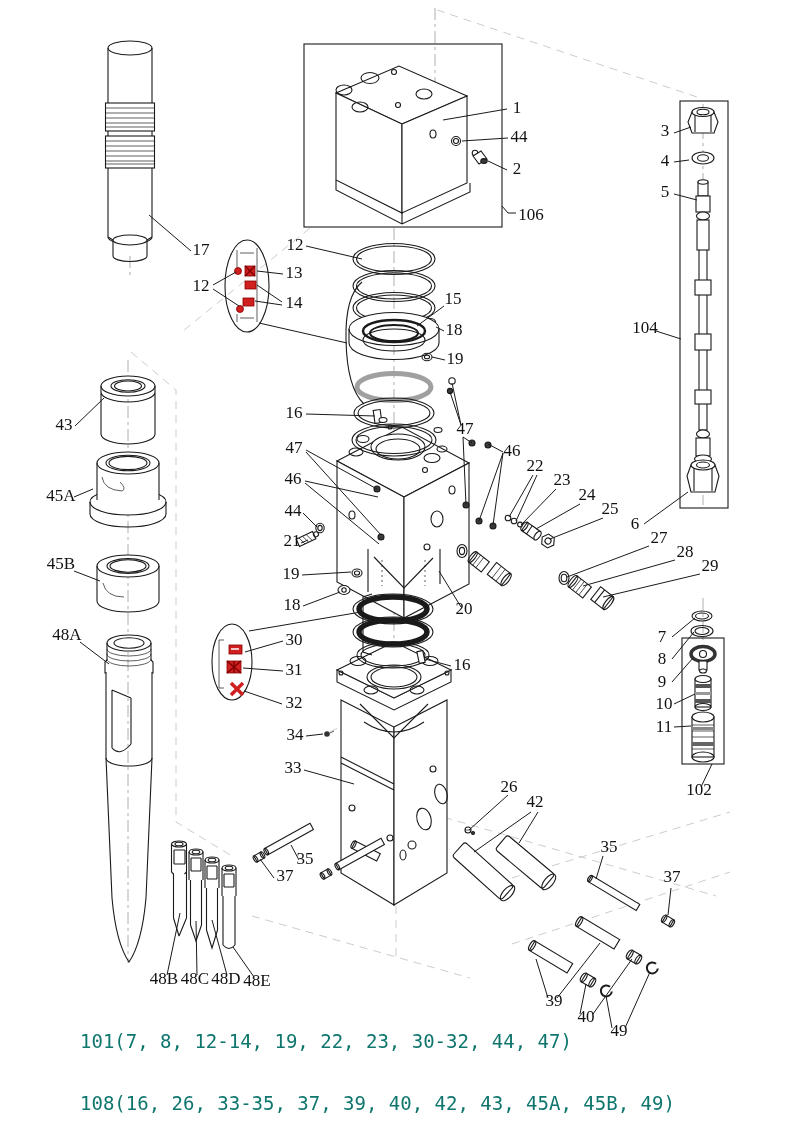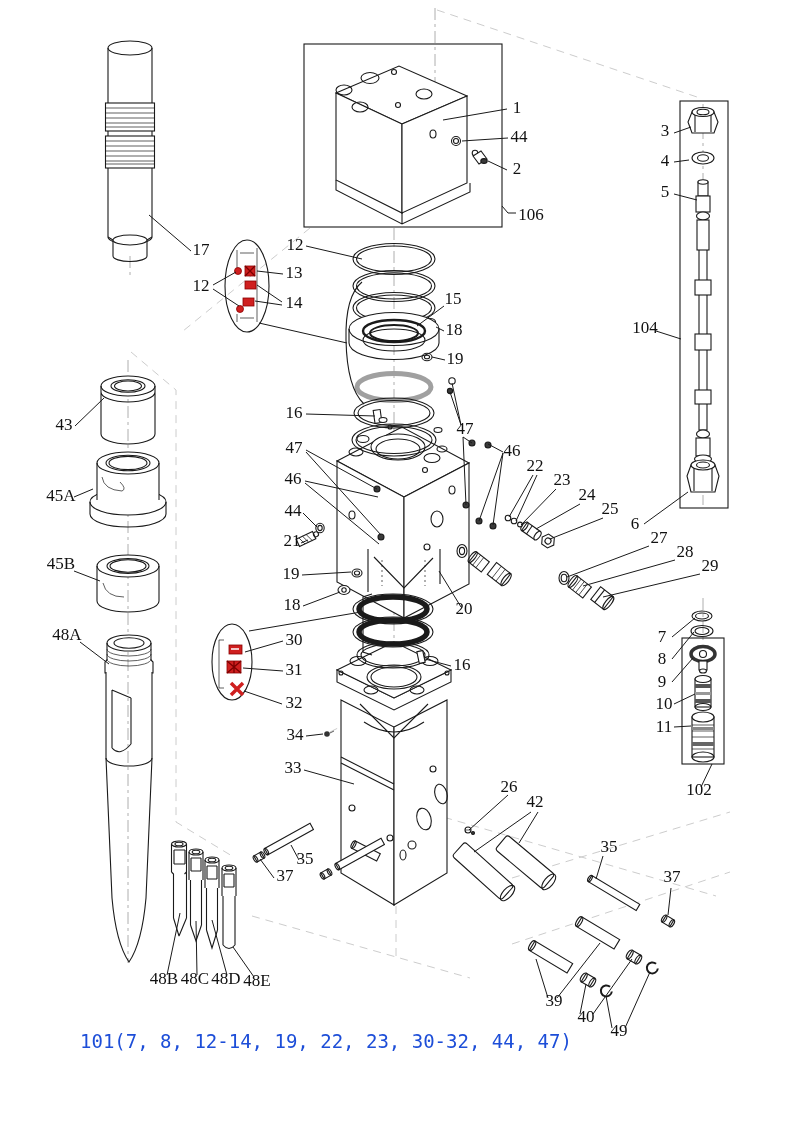--- a/index.html
+++ b/index.html
@@ -12,21 +12,21 @@
   .ld{stroke:#1a1a1a;stroke-width:1;fill:none;}
   .thin{stroke-width:0.7;}
   .cl{stroke:#9a9a9a;stroke-width:0.8;fill:none;stroke-dasharray:12 4 3 4;}
   .fd{stroke:#c6c6c6;stroke-width:0.9;fill:none;stroke-dasharray:8 6;}
   .grayring{stroke:#a0a0a0;stroke-width:5;fill:none;}
   .redf{fill:#cf1f1f;stroke:#8a0000;stroke-width:0.8;}
   .redl{stroke:#cf1f1f;stroke-width:3.5;fill:none;}
   .redx{stroke:#7a0000;stroke-width:1.3;fill:none;}
   #labels text{font-family:"Liberation Serif",serif;font-size:17px;fill:#111;text-anchor:middle;}
   .kit{position:absolute;left:80px;font-family:"DejaVu Sans Mono",monospace;
-       font-size:19px;color:#1d4ed8;white-space:pre;text-align:right;}
+       font-size:19px;color:#0f766e;white-space:pre;text-align:right;}
 </style>
 </head>
 <body>
 
 <div class="page">
 <svg width="800" height="1123" viewBox="0 0 800 1123">
 
   <g>
     <line class="cl" x1="435" y1="8" x2="435" y2="93"></line>
     <line class="cl" x1="394" y1="228" x2="394" y2="700"></line>
@@ -620,13 +620,14 @@
         <text x="586" y="1022">40</text>
         <text x="619" y="1036">49</text>
         <text x="164" y="984">48B</text>
         <text x="195" y="984">48C</text>
         <text x="226" y="984">48D</text>
         <text x="257" y="986">48E</text>
       </g>
 </svg>
 
 <div class="kit" style="top:1030px">101(7, 8, 12-14, 19, 22, 23, 30-32, 44, 47)</div>
+<div class="kit" style="top:1092px">108(16, 26, 33-35, 37, 39, 40, 42, 43, 45A, 45B, 49)</div>
 </div>
 
 </body></html>

